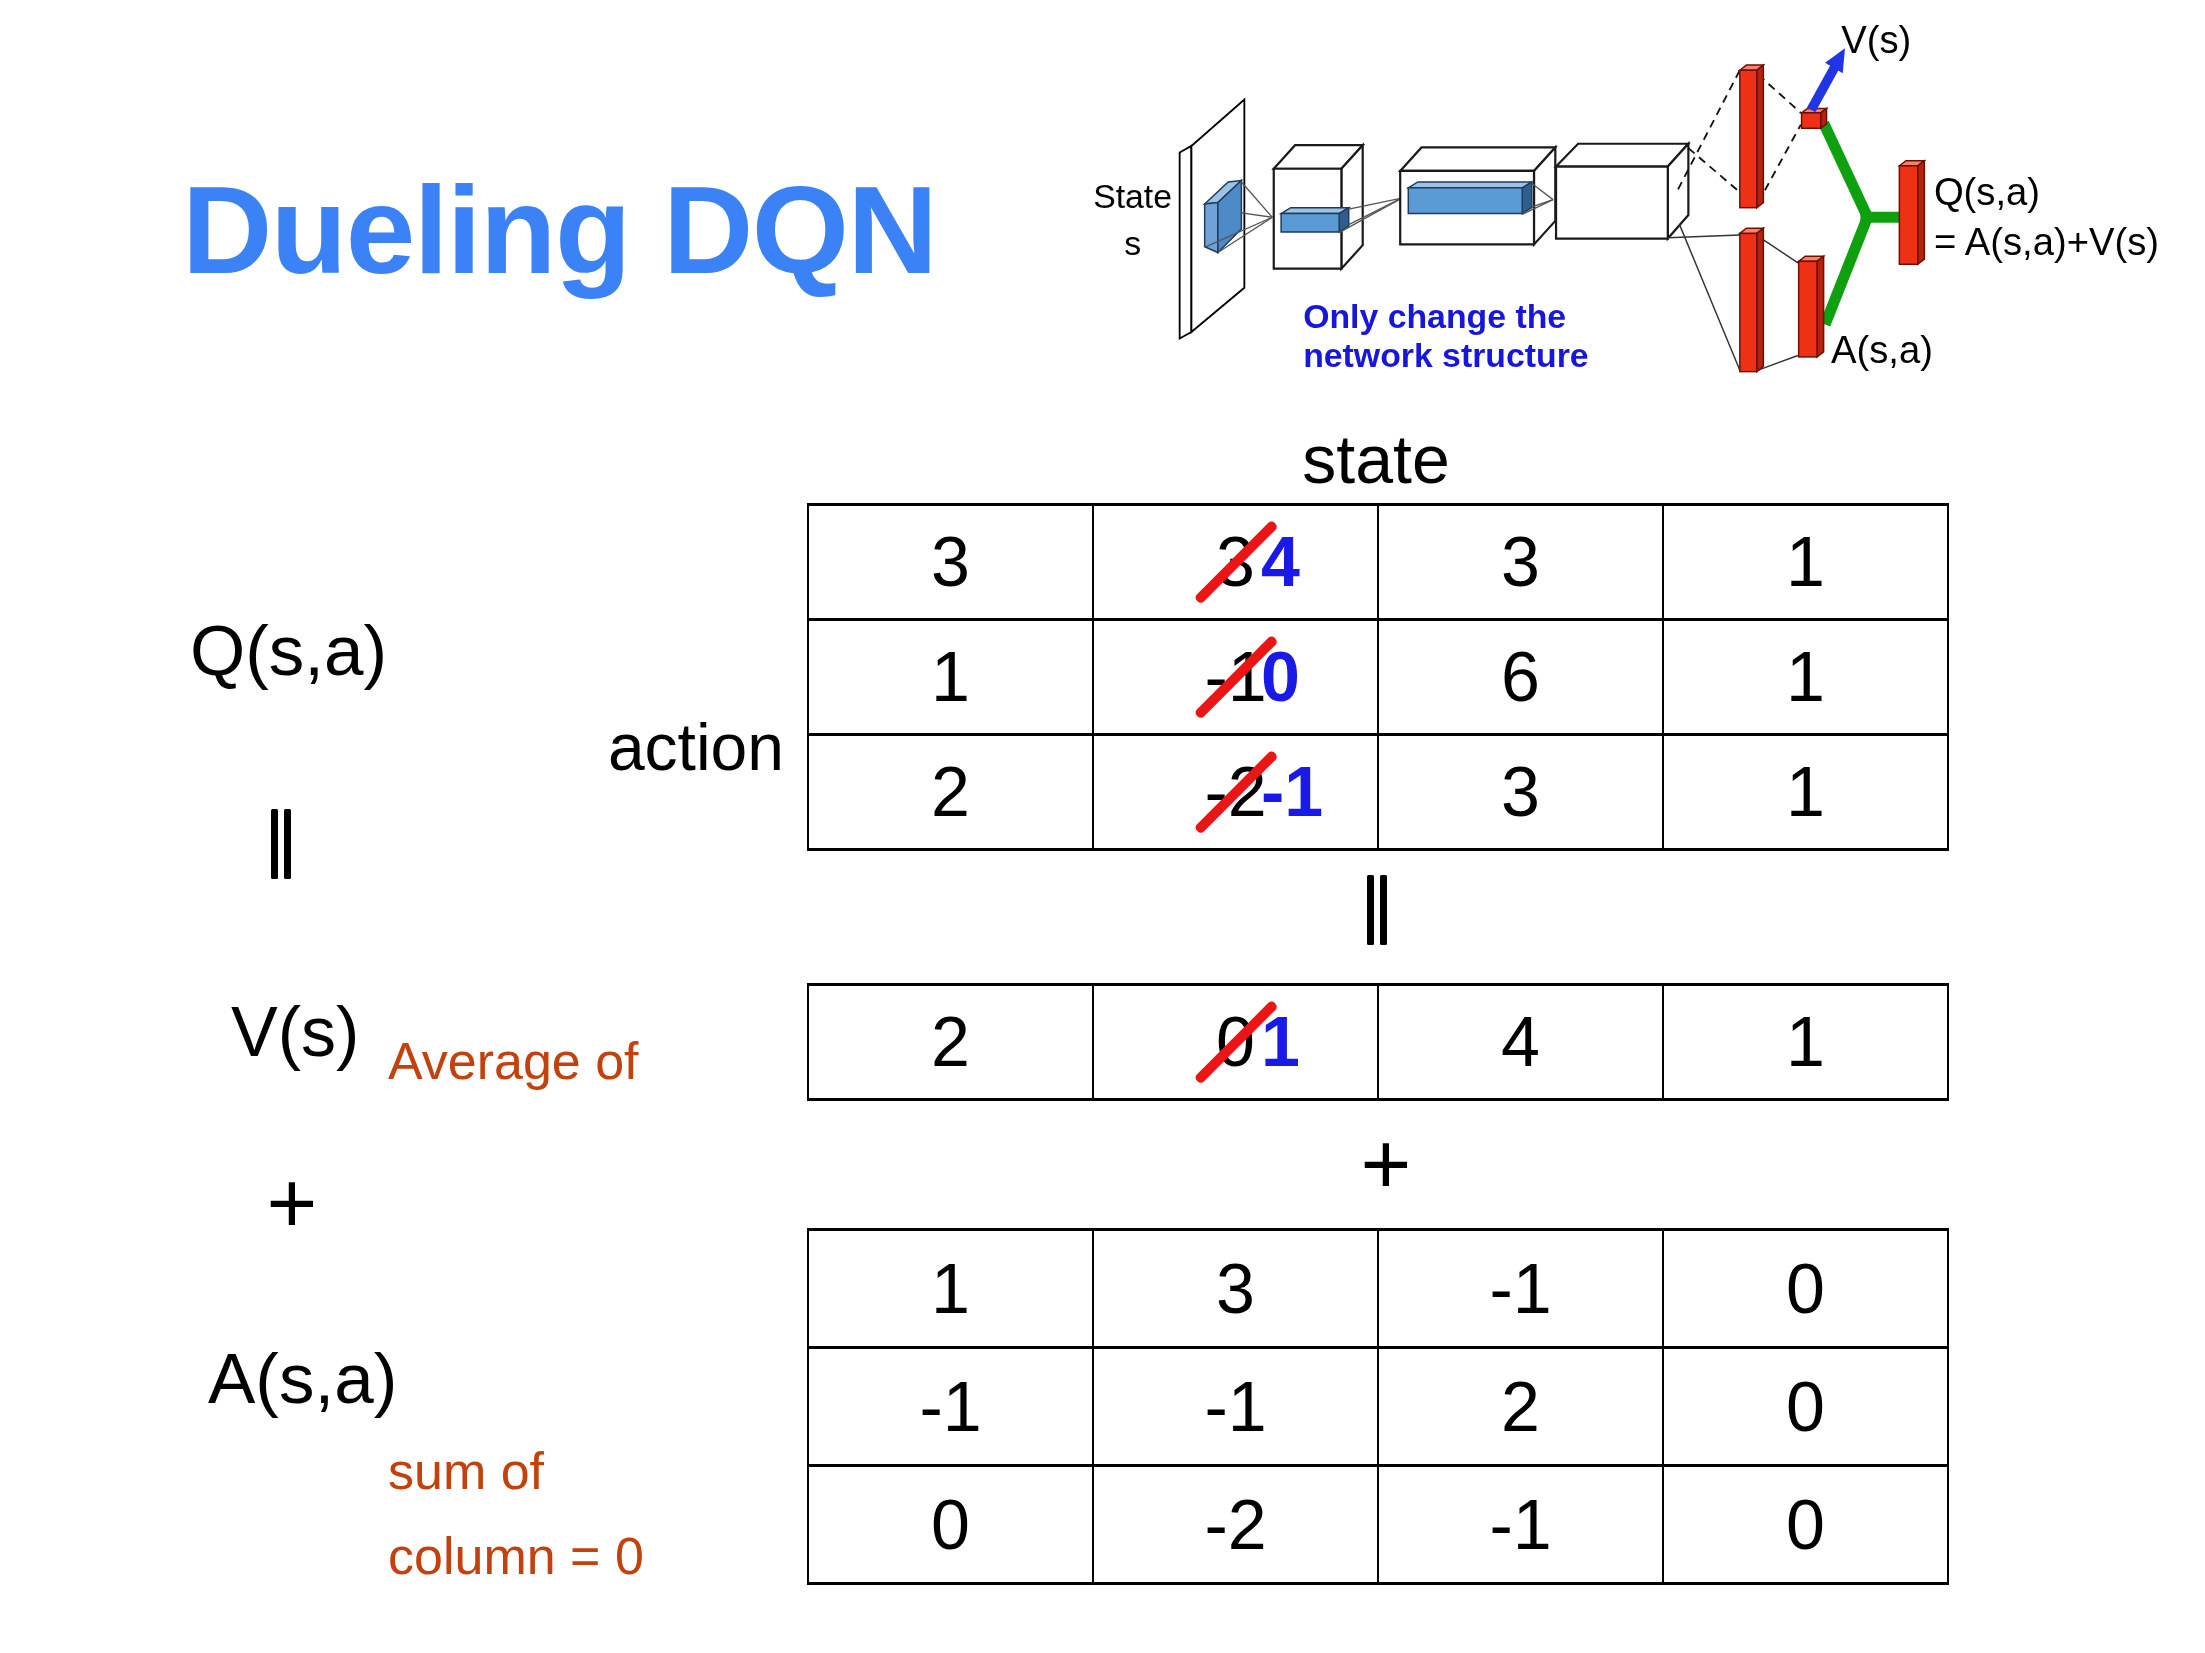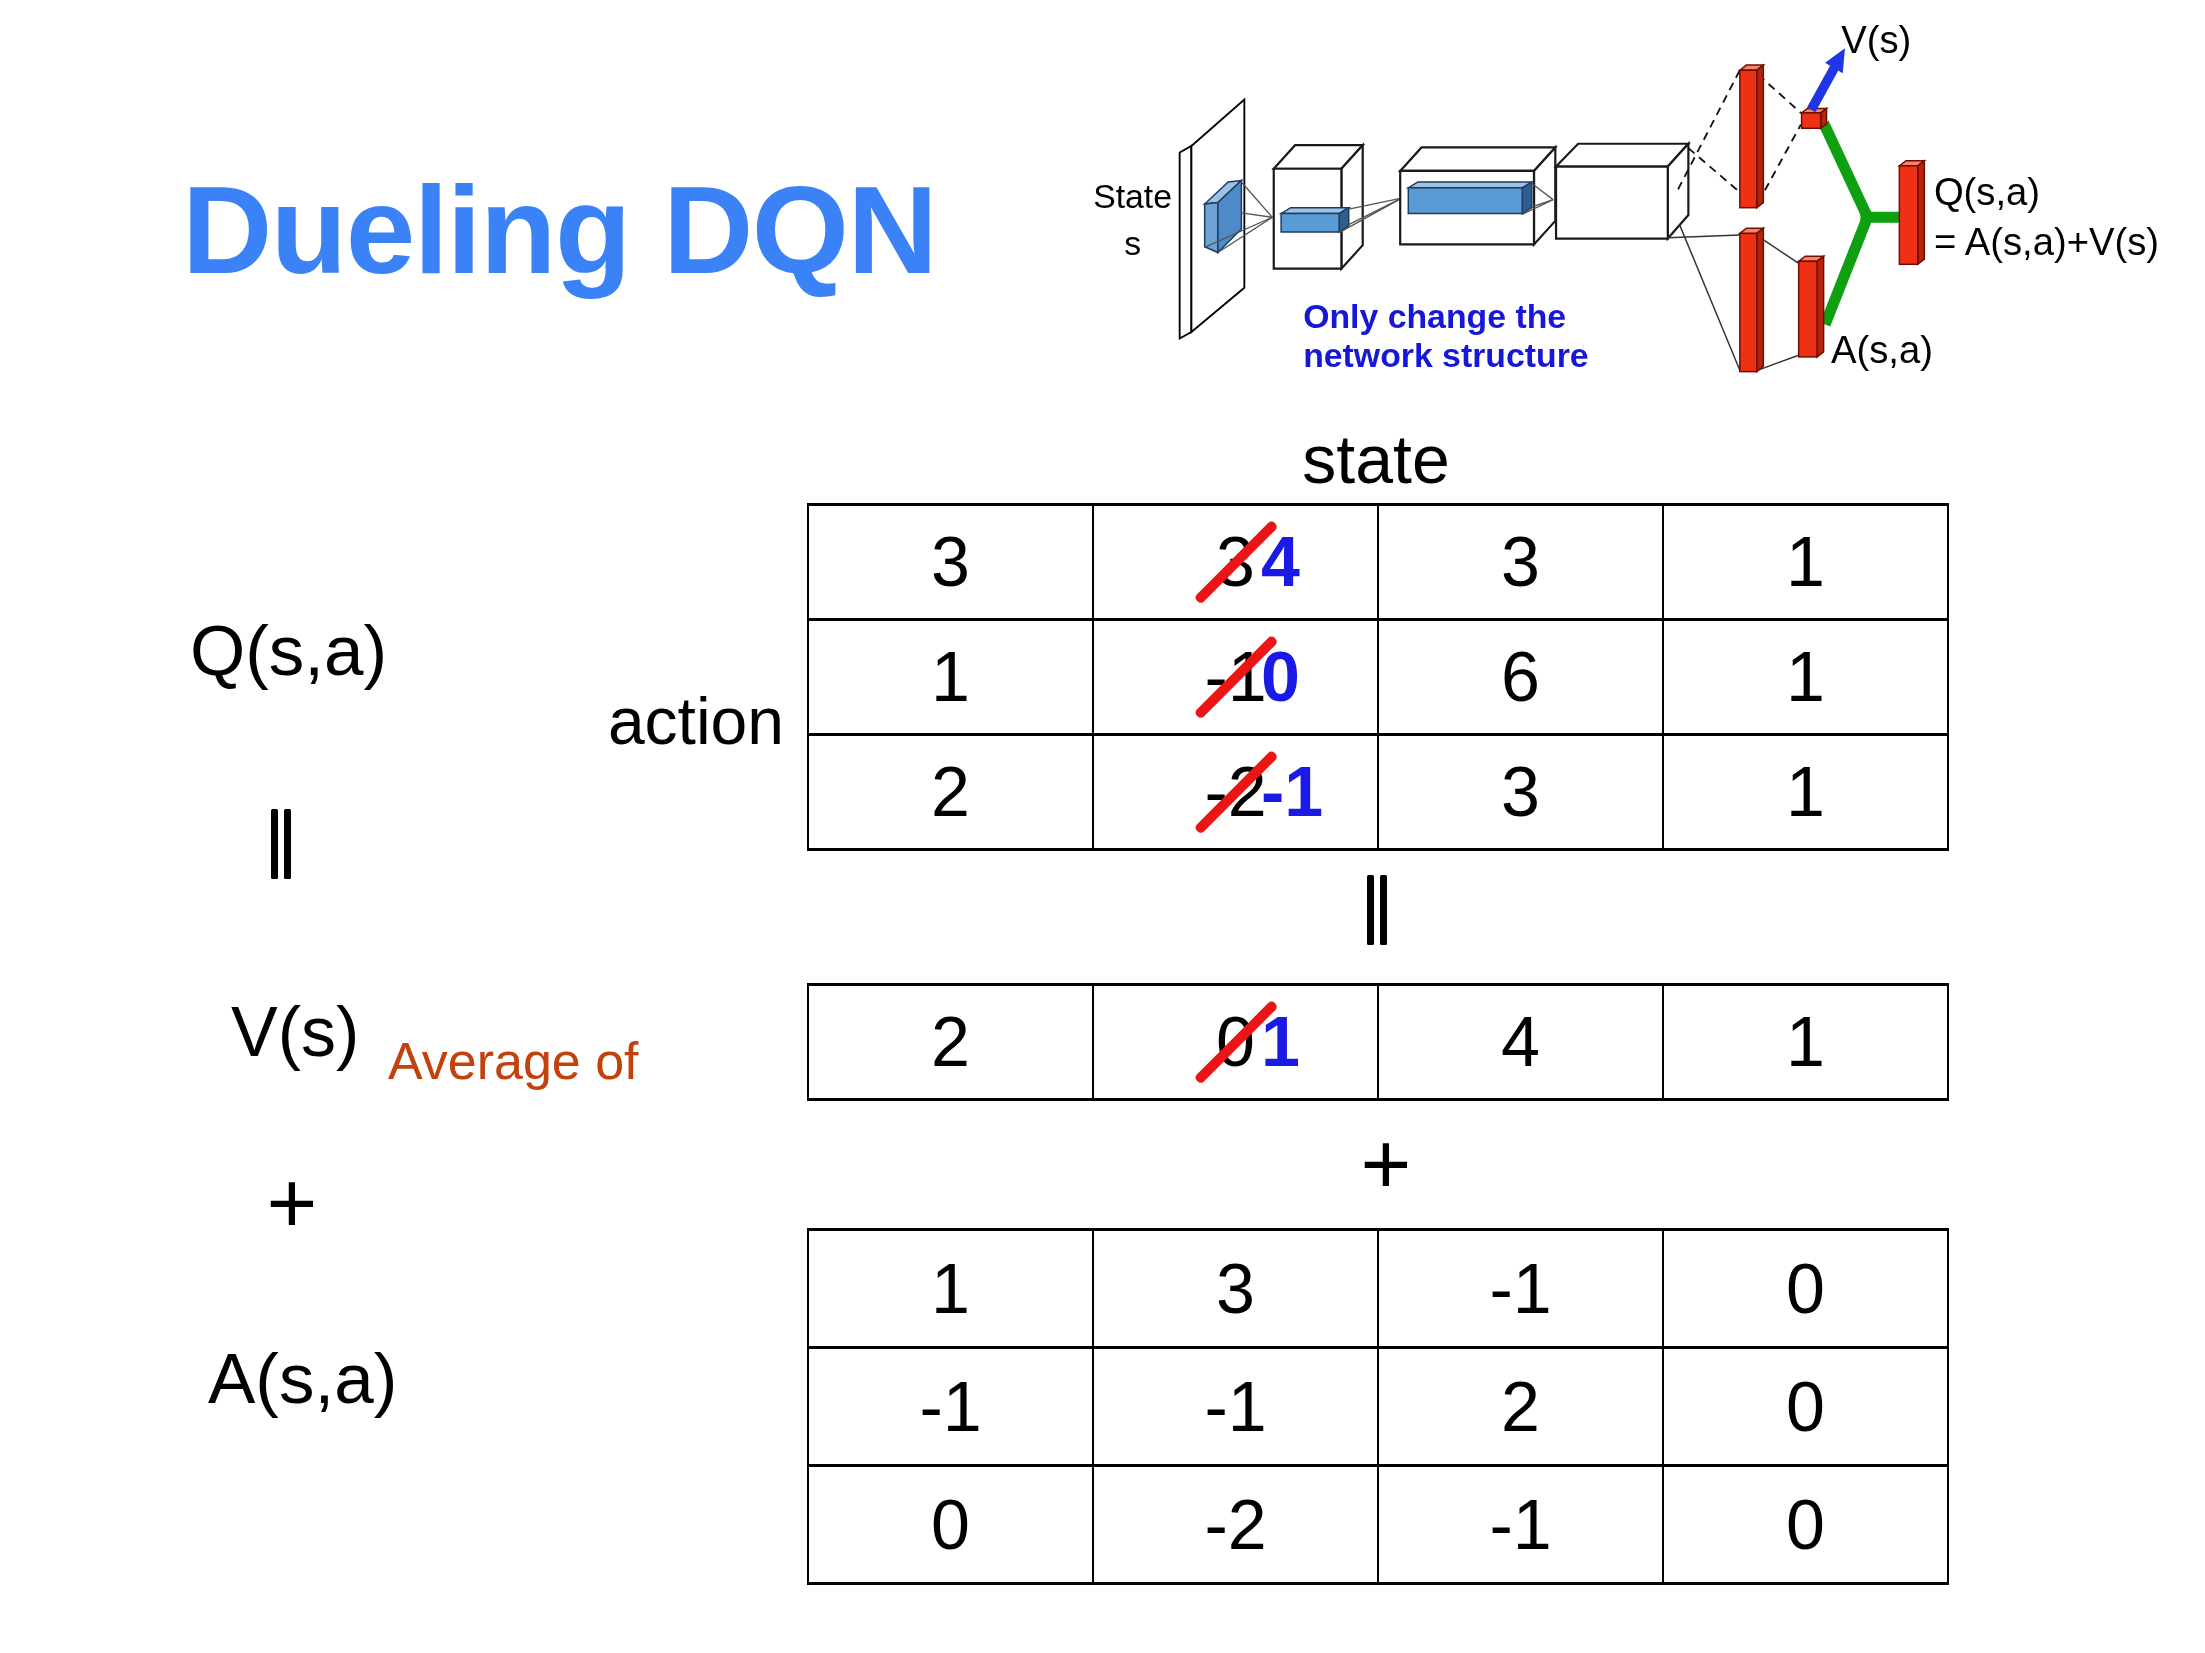--- a/index.html
+++ b/index.html
@@ -1,21 +1,21 @@
 <!DOCTYPE html>
 <html style="font-size:11.8px"><head>
 <meta charset="utf-8">
 <style>
   html,body{margin:0;padding:0;background:#ffffff;}
   body{width:2205px;height:1654px;overflow:hidden;font-family:"Liberation Sans",sans-serif;}
   .slide{position:relative;width:2205px;height:1654px;background:#fff;overflow:hidden;}
   .abs{position:absolute;}
   .title{left:182px;top:158px;font-size:125px;font-weight:700;letter-spacing:-1.5px;color:#3b82f6;white-space:nowrap;}
   .state-header{left:1229px;top:420px;width:294px;text-align:center;font-size:68px;color:#000;}
-  .action-label{left:515px;top:683px;width:269px;text-align:right;font-size:66px;color:#000;}
+  .action-label{left:515px;top:709px;width:269px;text-align:right;font-size:66px;color:#000;}
   .side-label{font-size:71px;color:#000;white-space:nowrap;}
   .note{font-size:52px;line-height:85px;color:#c2410c;white-space:pre-line;}
   .plus{font-size:87px;font-weight:400;color:#000;width:66px;height:66px;display:flex;align-items:center;justify-content:center;}
   
   .roteq{width:20px;height:70px;}
   .roteq::before,.roteq::after{content:"";position:absolute;top:0;bottom:0;width:6.6px;background:#000;border-radius:1.5px;}
   .roteq::before{left:0;}
   .roteq::after{right:0;}
   
   table.mat{position:absolute;border-collapse:collapse;table-layout:fixed;background:#fff;}
@@ -161,20 +161,21 @@
 
   <div class="abs state-header">state</div>
   <div class="abs action-label">action</div>
   <div class="abs side-label" style="left:190px;top:610px;">Q(s,a)</div>
   <div class="abs roteq" style="left:271px;top:809px;" aria-label="="></div>
   <div class="abs side-label" style="left:231px;top:992px;font-size:70px;">V(s)</div>
   <div class="abs plus" style="left:259px;top:1170px;">+</div>
   <div class="abs side-label" style="left:208px;top:1338px;">A(s,a)</div>
 
   <div class="abs note" style="left:388px;top:1019px;"><span>Average of</span><br></div>
+  <div class="abs note" style="left:388px;top:1429px;"><span>sum of</span><br><span>column = 0</span></div>
 
   <table class="mat q" style="left:807px;top:503px;width:1132px;">
     <tbody>
         <tr>
       <td>3</td>
       <td class="struck">
         <span class="oldv">3</span>
         <span class="newv">4</span>
         <i class="slash"></i>
       </td>

